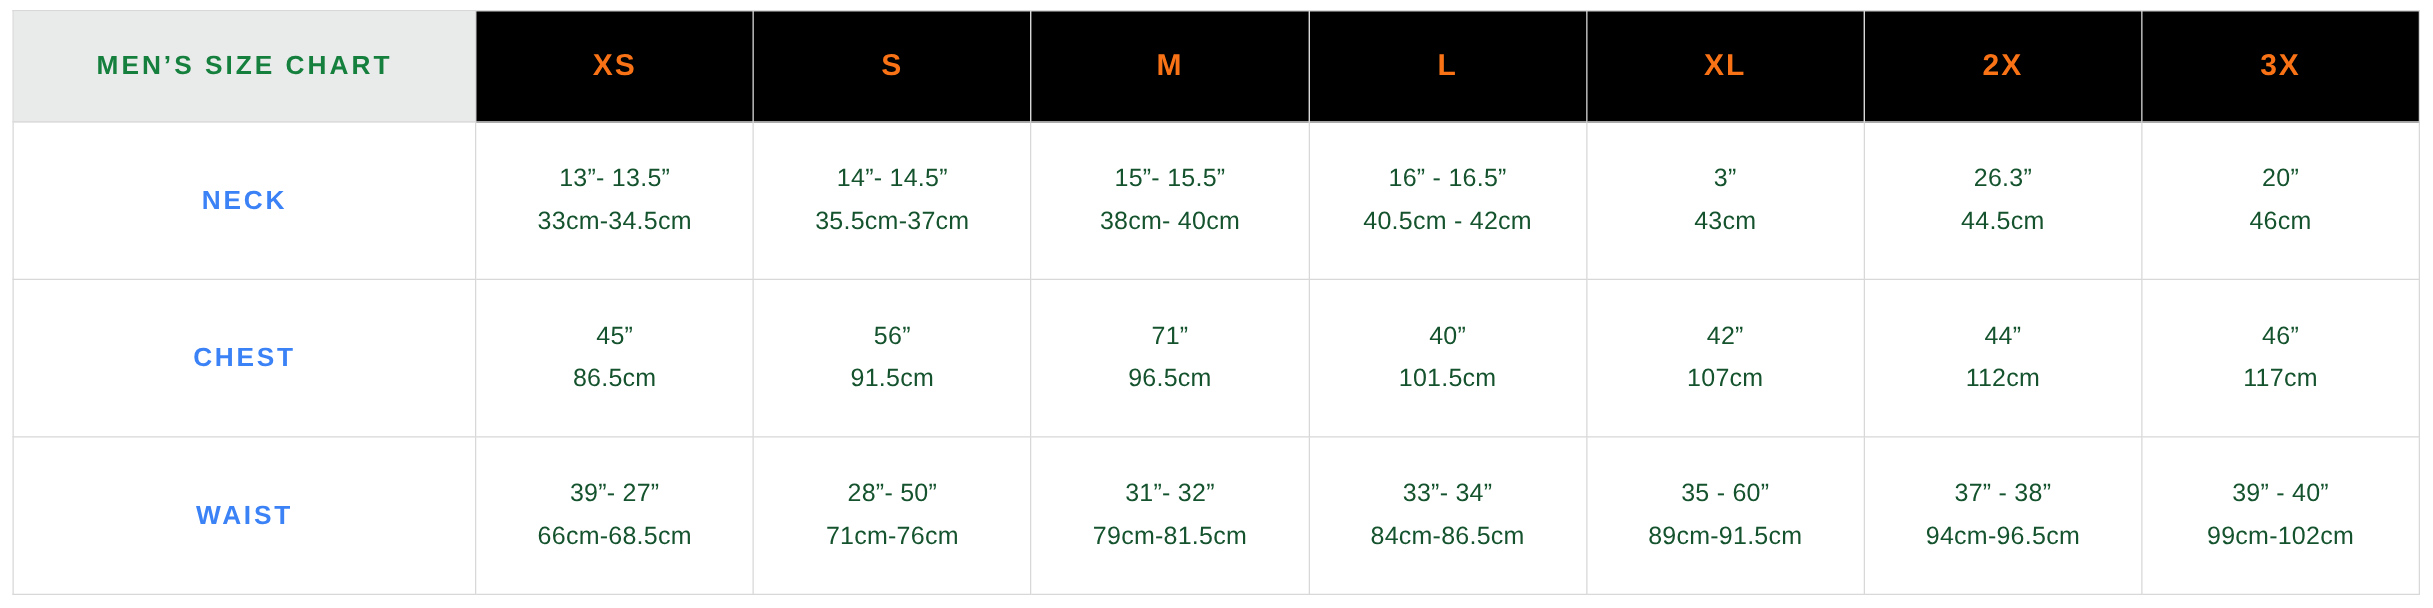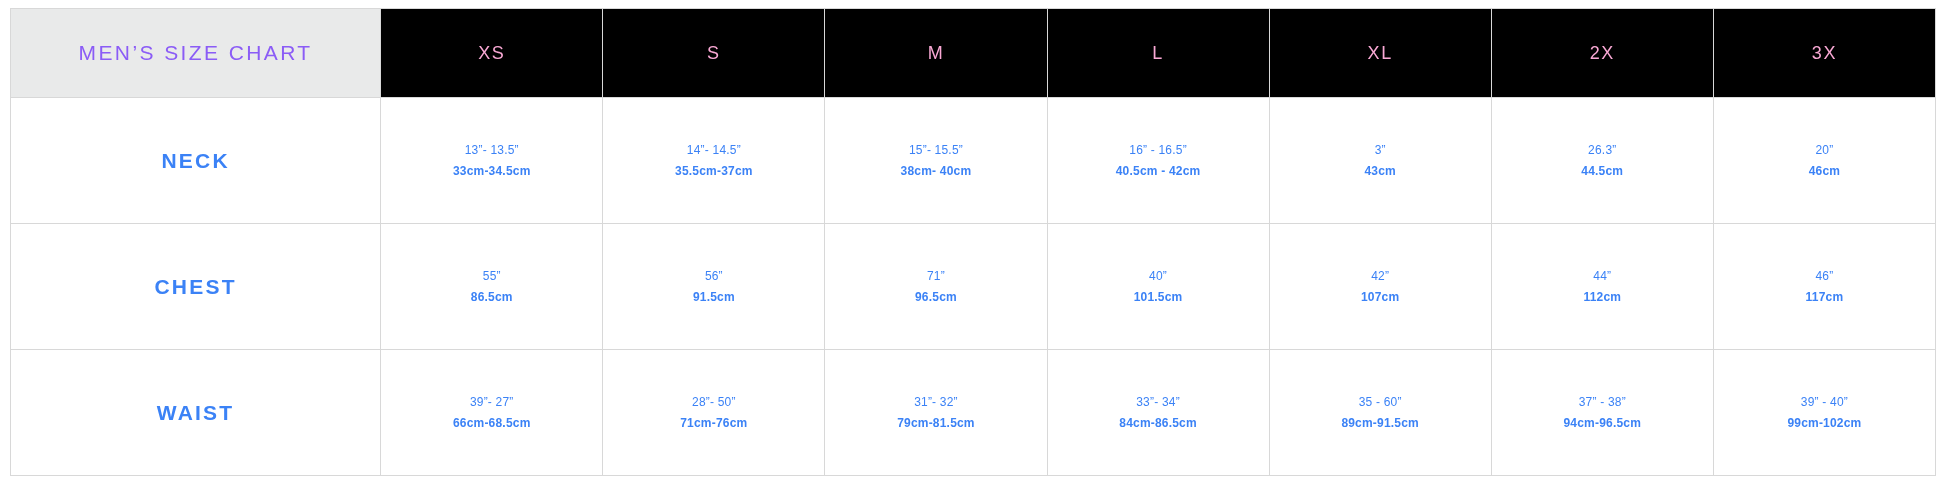--- a/index.html
+++ b/index.html
@@ -34,47 +34,47 @@
     vertical-align: middle;
     padding: 0;
   }
   
   col.c-label { width: 370px; }
   col.c-size  { width: 222px; }
 
   thead th {
     height: 88px;
     background: #000000;
-    color: #f9a8d4;
-    font-size: 18px;
-    font-weight: normal;
+    color: #f97316;
+    font-size: 24px;
+    font-weight: bold;
     letter-spacing: 1.6px;
   }
   thead th.label-head {
     background: #e9eaea;
-    color: #8b5cf6;
+    color: #15803d;
     font-size: 21px;
-    font-weight: normal;
+    font-weight: bold;
     letter-spacing: 2.4px;
   }
   tbody tr { height: 126px; }
   tbody td.row-label {
     font-size: 21px;
     letter-spacing: 2.2px;
     color: #3b82f6;
     font-weight: bold;
   }
   tbody td.val {
-    font-size: 12px;
+    font-size: 20px;
     line-height: 1.68;
-    color: #3b82f6;
+    color: #14532d;
     letter-spacing: 0.2px;
   }
   .val .imperial { display: block; }
-  .val .metric { display: block; font-weight: bold; }
+  .val .metric { display: block; }
 </style>
 </head>
 <body>
 
 <div class="chart-wrap">
   <table class="size-chart">
     <colgroup>
       <col class="c-label">
       <col class="c-size">
         <col class="c-size">
@@ -126,21 +126,21 @@
         </td>
         <td class="val">
           <span class="imperial">20”</span>
           <span class="metric">46cm</span>
         </td>
       </tr>
 
       <tr>
         <td class="row-label">CHEST</td>
         <td class="val">
-          <span class="imperial">55”</span>
+          <span class="imperial">45”</span>
           <span class="metric">86.5cm</span>
         </td>
         <td class="val">
           <span class="imperial">56”</span>
           <span class="metric">91.5cm</span>
         </td>
         <td class="val">
           <span class="imperial">71”</span>
           <span class="metric">96.5cm</span>
         </td>

